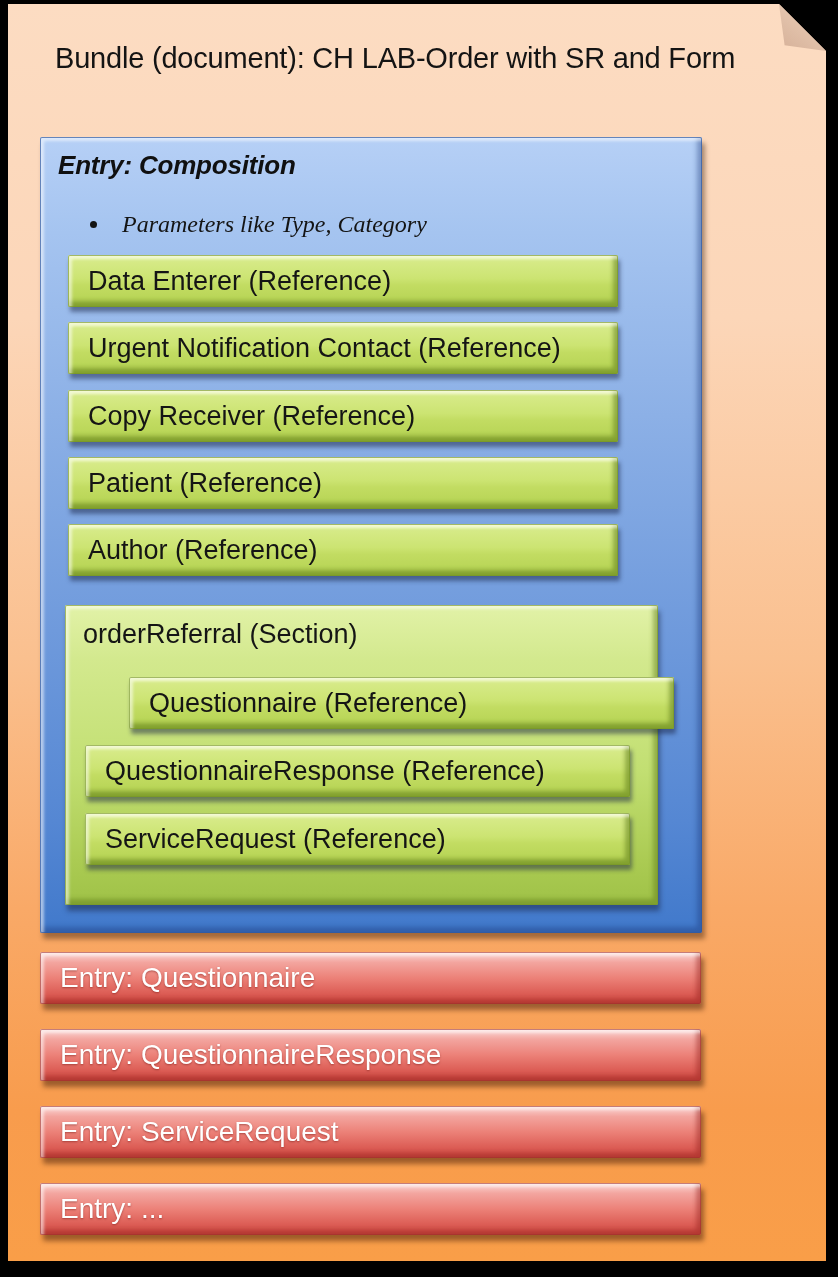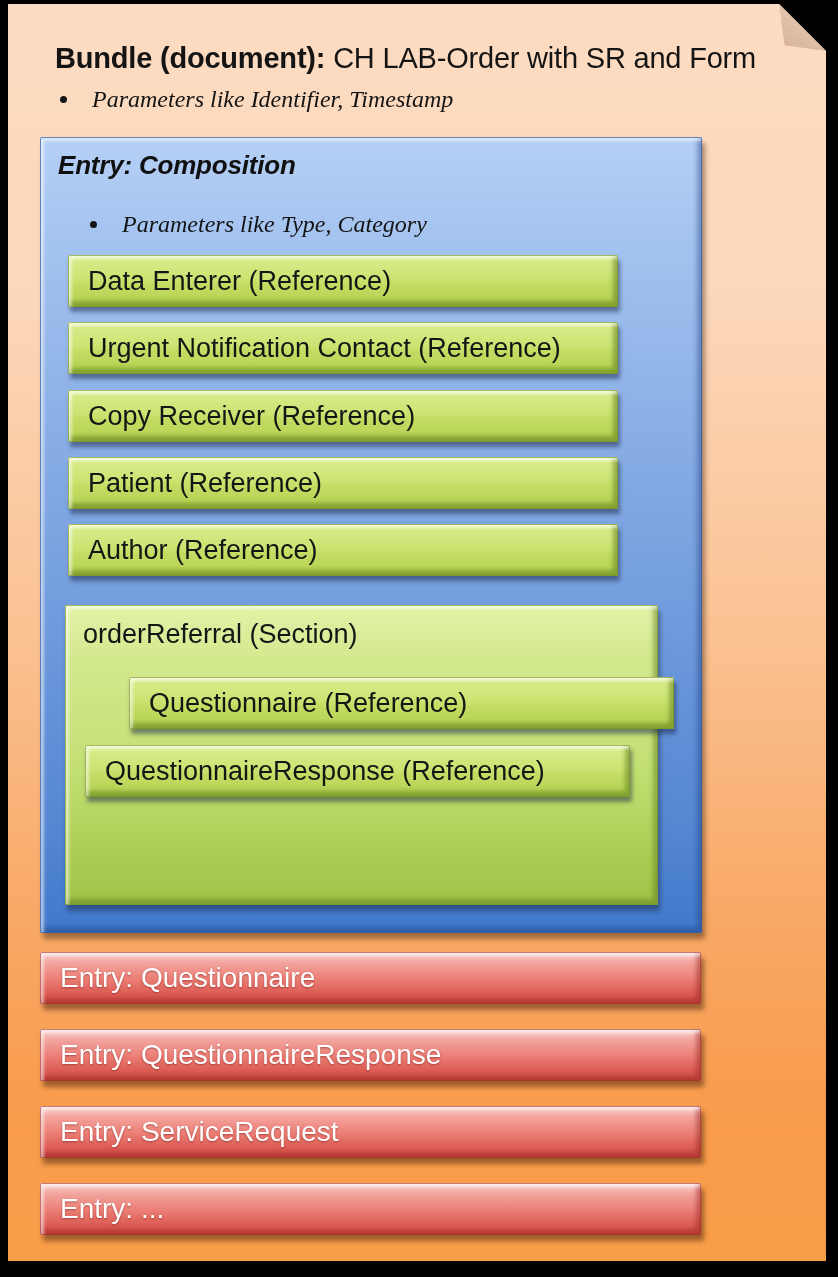--- a/index.html
+++ b/index.html
@@ -17,21 +17,21 @@
     position:absolute;left:779px;top:4px;width:47px;height:47px;
     background:linear-gradient(215deg,#f0d4bf 0%,#e3c3ac 45%,#d5b098 100%);
     clip-path:polygon(0 0,100% 100%,12% 88%);
     filter:drop-shadow(-3px 3px 2px rgba(90,50,20,.35));
   }
   
   .title{
     position:absolute;left:55px;top:40px;width:720px;
     font-size:29px;line-height:36px;color:#141414;letter-spacing:-0.2px;
   }
-  .title .b{font-weight:bold;}
+  .title .b{font-weight:normal;}
   .bullet-row{position:absolute;display:flex;align-items:flex-start;color:#141414;}
   .dot{width:7px;height:7px;border-radius:50%;background:#141414;flex:0 0 auto;}
   .bullet-text{
     font-family:"Liberation Serif",serif;font-style:italic;
     font-size:24px;line-height:30px;color:#141414;
   }
   .bullet-outer{left:60px;top:84px;}
   .bullet-outer .dot{margin-top:12px;margin-right:25px;}
   
   .comp{
@@ -87,43 +87,40 @@
 </style>
 </head>
 <body>
 
 <div class="canvas">
   <div class="page"></div>
   <div class="flap"></div>
 
   <div class="title"><span class="b">Bundle (document):</span> <span>CH LAB-Order with SR and Form</span></div>
 
-  <div class="bullet-row bullet-outer">
-    <span class="dot"></span>
-    <span class="bullet-text">Parameters like Identifier, Timestamp</span>
-  </div>
 
   <div class="comp">
     <div class="comp-title">Entry: Composition</div>
 
     <div class="bullet-row bullet-comp">
       <span class="dot"></span>
       <span class="bullet-text">Parameters like Type, Category</span>
     </div>
 
     <div class="btn-green g1">Data Enterer (Reference)</div>
     <div class="btn-green g2">Urgent Notification Contact (Reference)</div>
     <div class="btn-green g3">Copy Receiver (Reference)</div>
     <div class="btn-green g4">Patient (Reference)</div>
     <div class="btn-green g5">Author (Reference)</div>
 
     <div class="section">
       <div class="section-title">orderReferral (Section)</div>
       <div class="btn-green s1">Questionnaire (Reference)</div>
       <div class="btn-green s2">QuestionnaireResponse (Reference)</div>
+      <div class="btn-green s3">ServiceRequest (Reference)</div>
     </div>
   </div>
 
   <div class="bar-red e2">Entry: QuestionnaireResponse</div>
   <div class="bar-red e1">Entry: Questionnaire</div>
   <div class="bar-red e3">Entry: ServiceRequest</div>
   <div class="bar-red e4">Entry: ...</div>
 </div>
 
 </body></html>

